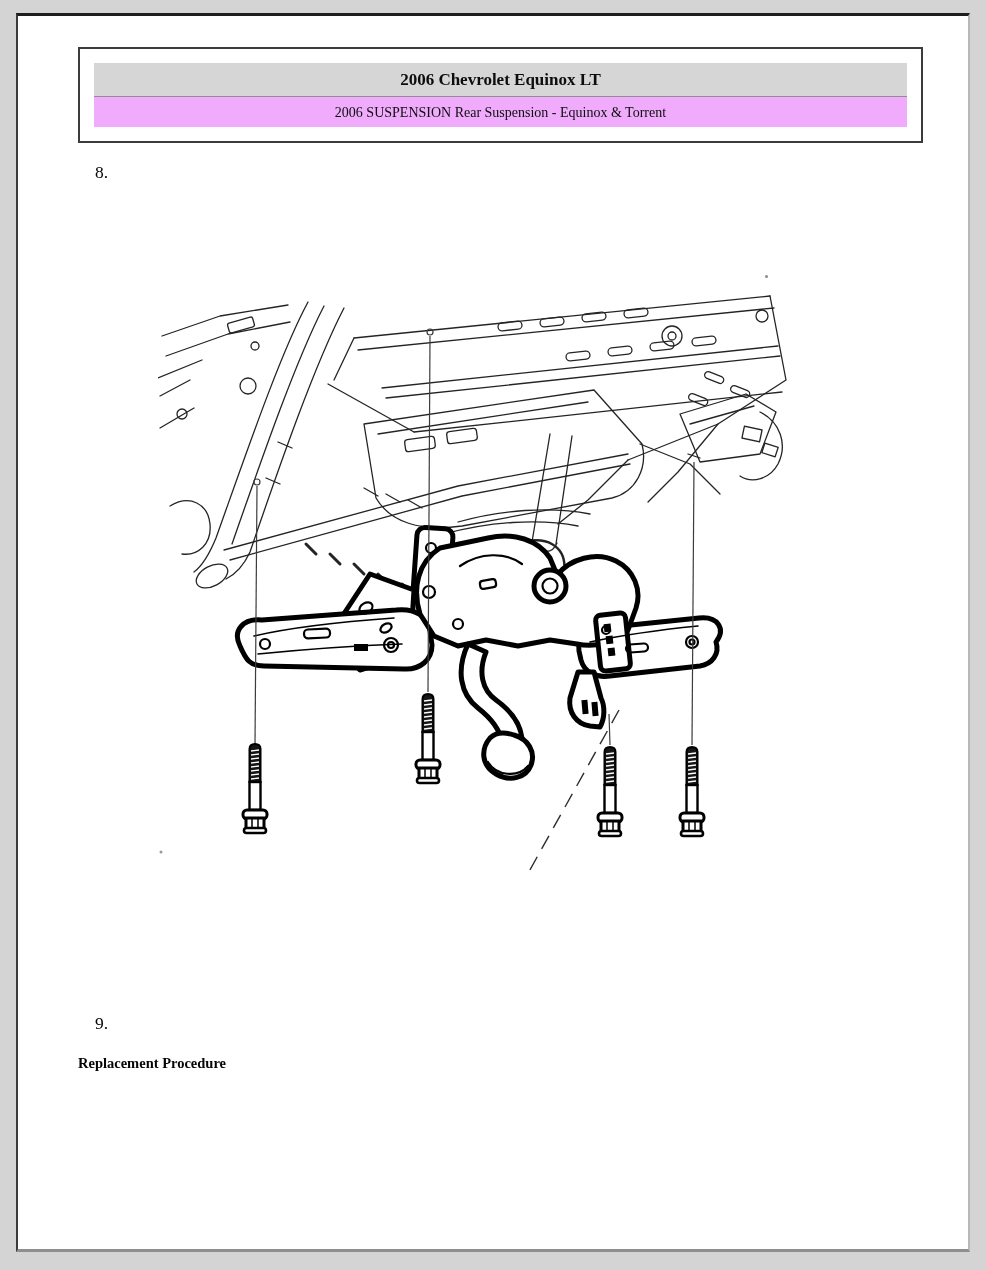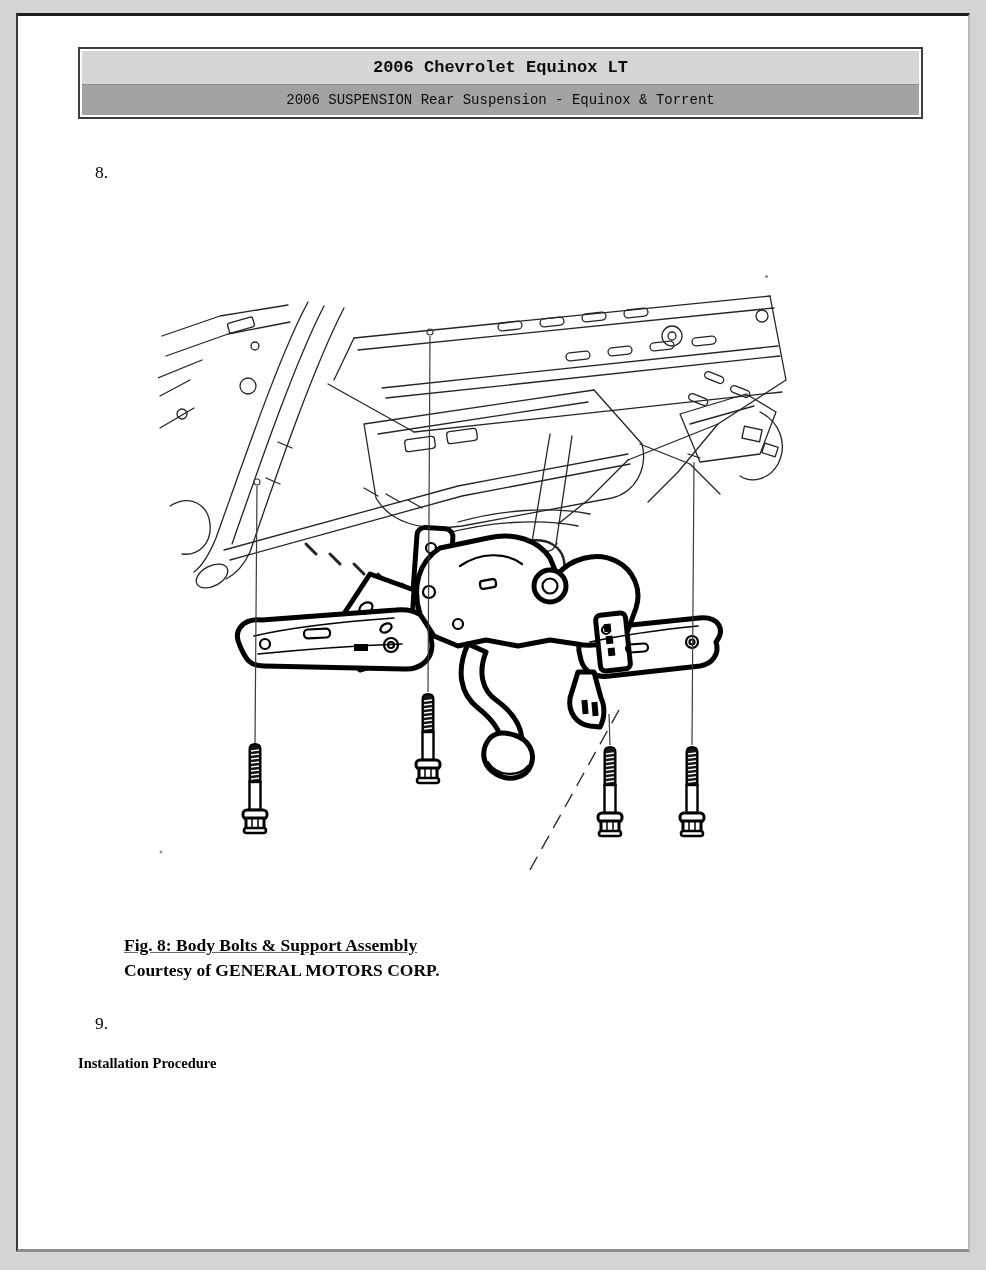--- a/index.html
+++ b/index.html
@@ -12,29 +12,29 @@
   .page{
     position:absolute;left:16px;top:13px;width:954px;height:1239px;
     background:#ffffff;box-sizing:border-box;
     border-top:3px solid #1e1e1e;
     border-left:2px solid #3a3a3a;
     border-right:2px solid #b8b8b8;
     border-bottom:3px solid #8e8e8e;
   }
   .header-box{
     position:absolute;left:60px;top:31px;width:845px;
-    border:2px solid #3c3c3c;background:#ffffff;padding:2px;box-sizing:border-box;
-    font-family:Liberation Mono, monospace;text-align:center;
+    border:2px solid #3c3c3c;background:#ffffff;padding:14px;box-sizing:border-box;
+    font-family:Liberation Serif, serif;text-align:center;
   }
   .header-title{
     background:#d6d6d6;font-weight:bold;font-size:17px;line-height:20px;
     padding:7px 0 6px 0;color:#0d0d0d;border-bottom:1px solid #8f8f8f;
   }
   .header-sub{
-    background:#a3a3a3;font-size:14px;line-height:17px;
+    background:#f0abfc;font-size:14px;line-height:17px;
     padding:7px 0 6px 0;color:#0d0d0d;
   }
   .step{
     position:absolute;left:77px;display:flex;
     font-size:17.5px;line-height:24px;color:#050505;
   }
   .step .num{width:29px;flex:none;}
   .step-8{top:144px;width:835px;}
   .step-9{top:995px;width:845px;}
   .ref-link{font-weight:bold;text-decoration:underline;color:#050505;cursor:pointer;}
@@ -216,25 +216,21 @@
       </g>
       <line x1="461" y1="418" x2="368" y2="585" stroke="#2e2e2e" stroke-width="1.4" stroke-dasharray="15 9"></line>
 
       <use href="#bolt" transform="translate(97,452)"></use>
       <use href="#bolt" transform="translate(270,402)"></use>
       <use href="#bolt" transform="translate(452,455)"></use>
       <use href="#bolt" transform="translate(534,455)"></use>
     </svg>
   </div>
 
-  <div class="caption">
-    <div class="caption-title">Fig. 8: Body Bolts &amp; Support Assembly</div>
-    <div class="caption-courtesy">Courtesy of GENERAL MOTORS CORP.</div>
-  </div>
 
   <div class="step step-9">
     <span class="num">9.</span>
   </div>
 
-  <div class="section-heading">Installation Procedure</div>
+  <div class="section-heading">Replacement Procedure</div>
 
   <div class="speck" style="left:747px;top:259px;"></div>
 </div>
 
 </body></html>

